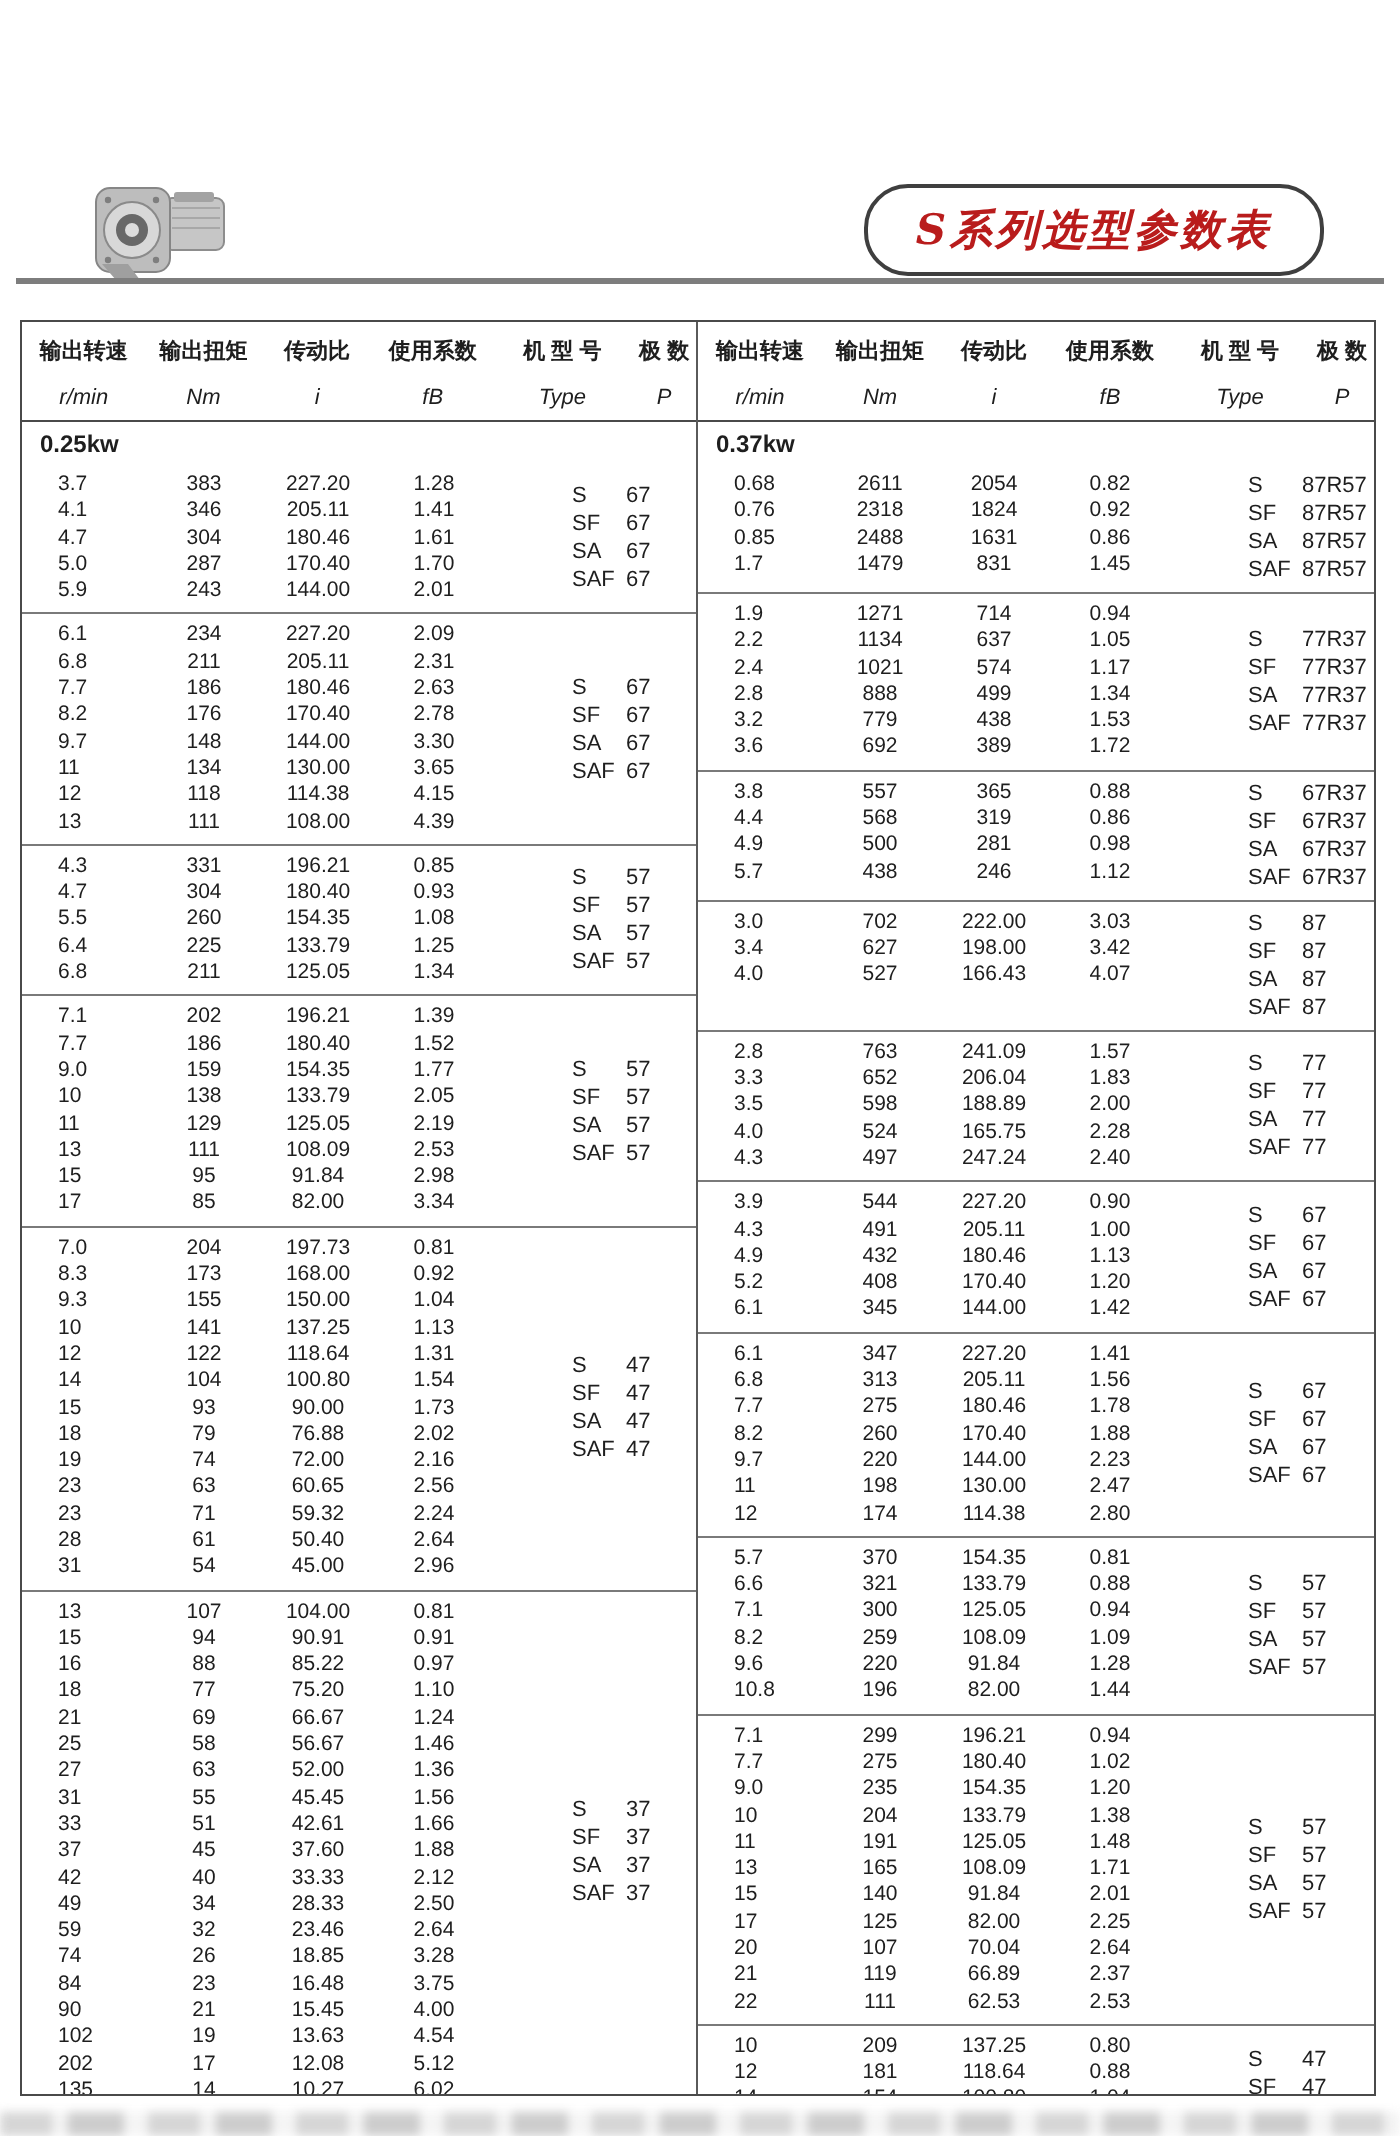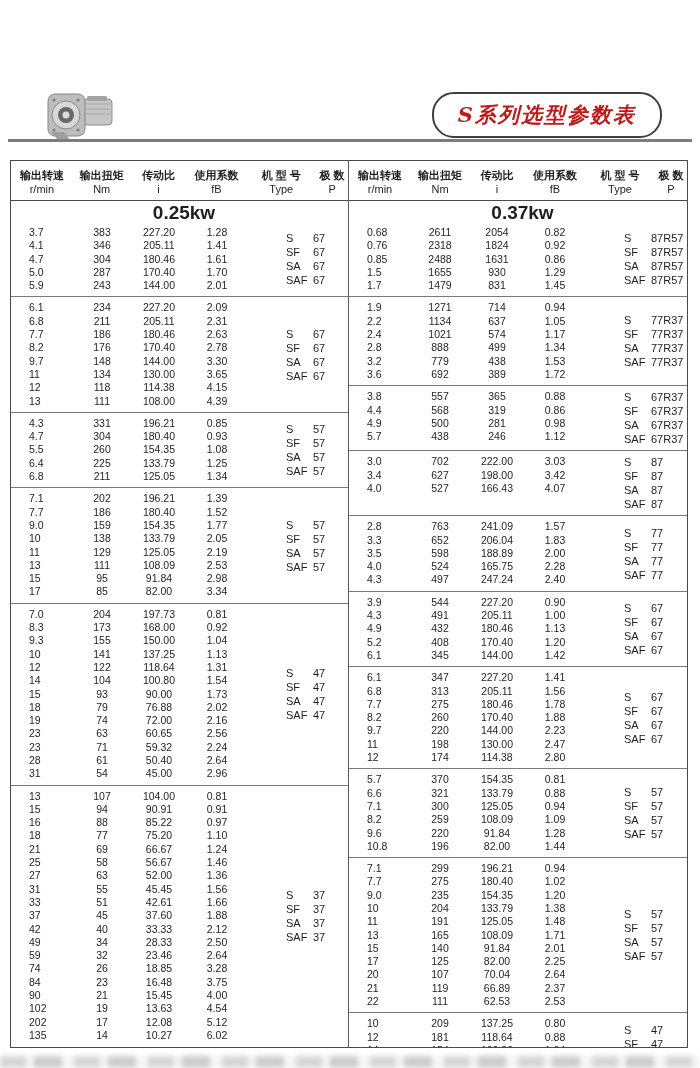--- a/index.html
+++ b/index.html
@@ -23,31 +23,31 @@
   .sel-table {
     position:absolute; left:10px; top:160px; width:678px; height:888px;
     border:1.5px solid #4a4a4a; display:flex; box-sizing:border-box; background:#fff;
   }
   .half { width:50%; box-sizing:border-box; display:flex; flex-direction:column; overflow:hidden; }
   .half.hleft { border-right:1.2px solid #5a5a5a; }
 
   .thead { display:flex; border-bottom:1.2px solid #4a4a4a; padding:7px 0 5px; flex:0 0 auto; }
   .th { text-align:center; box-sizing:border-box; }
   .th-zh { font-weight:bold; font-size:11px; white-space:nowrap; }
-  .th-en { font-size:11px; margin-top:0; }
+  .th-en { font-size:11px; margin-top:10px;font-style:italic; }
 
   .c-speed  { width:62px; }
   .c-torque { width:58px; }
   .c-ratio  { width:56px; }
   .c-fb     { width:60px; }
   .c-type   { width:70px; }
   .c-pole   { width:32px; }
 
   .tbody { flex:1 1 auto; display:flex; flex-direction:column; }
-  .power-label { font-weight:bold; font-size:19px; padding:3px 0 1px 9px; line-height:17px;text-align:center; }
+  .power-label { font-weight:bold; font-size:12px; padding:3px 0 1px 9px; line-height:17px; }
 
   .block { display:flex; padding:4px 0; }
   .block + .block { border-top:1px solid #7a7a7a; }
   .nums { width:236px; }
   .row { display:flex; }
   .cell { font-size:10.5px; line-height:13.3px; text-align:center; box-sizing:border-box; white-space:nowrap; }
   .cell.c-speed { text-align:left; padding-left:18px; }
 
   .types { width:102px; display:flex; flex-direction:column; justify-content:center;margin-left:32px; }
   .type-row { display:flex; font-size:11px; line-height:14px; }
@@ -648,26 +648,20 @@
                 <div class="cell c-ratio">1824</div>
                 <div class="cell c-fb">0.92</div>
               </div>
               <div class="row">
                 <div class="cell c-speed">0.85</div>
                 <div class="cell c-torque">2488</div>
                 <div class="cell c-ratio">1631</div>
                 <div class="cell c-fb">0.86</div>
               </div>
               <div class="row">
-                <div class="cell c-speed">1.5</div>
-                <div class="cell c-torque">1655</div>
-                <div class="cell c-ratio">930</div>
-                <div class="cell c-fb">1.29</div>
-              </div>
-              <div class="row">
                 <div class="cell c-speed">1.7</div>
                 <div class="cell c-torque">1479</div>
                 <div class="cell c-ratio">831</div>
                 <div class="cell c-fb">1.45</div>
               </div>
             </div>
             <div class="types">
               <div class="type-row">
                 <div class="type-label"><span class="type-prefix">S</span><span class="type-size">87R57</span></div>
                 <div class="pole">4</div>

